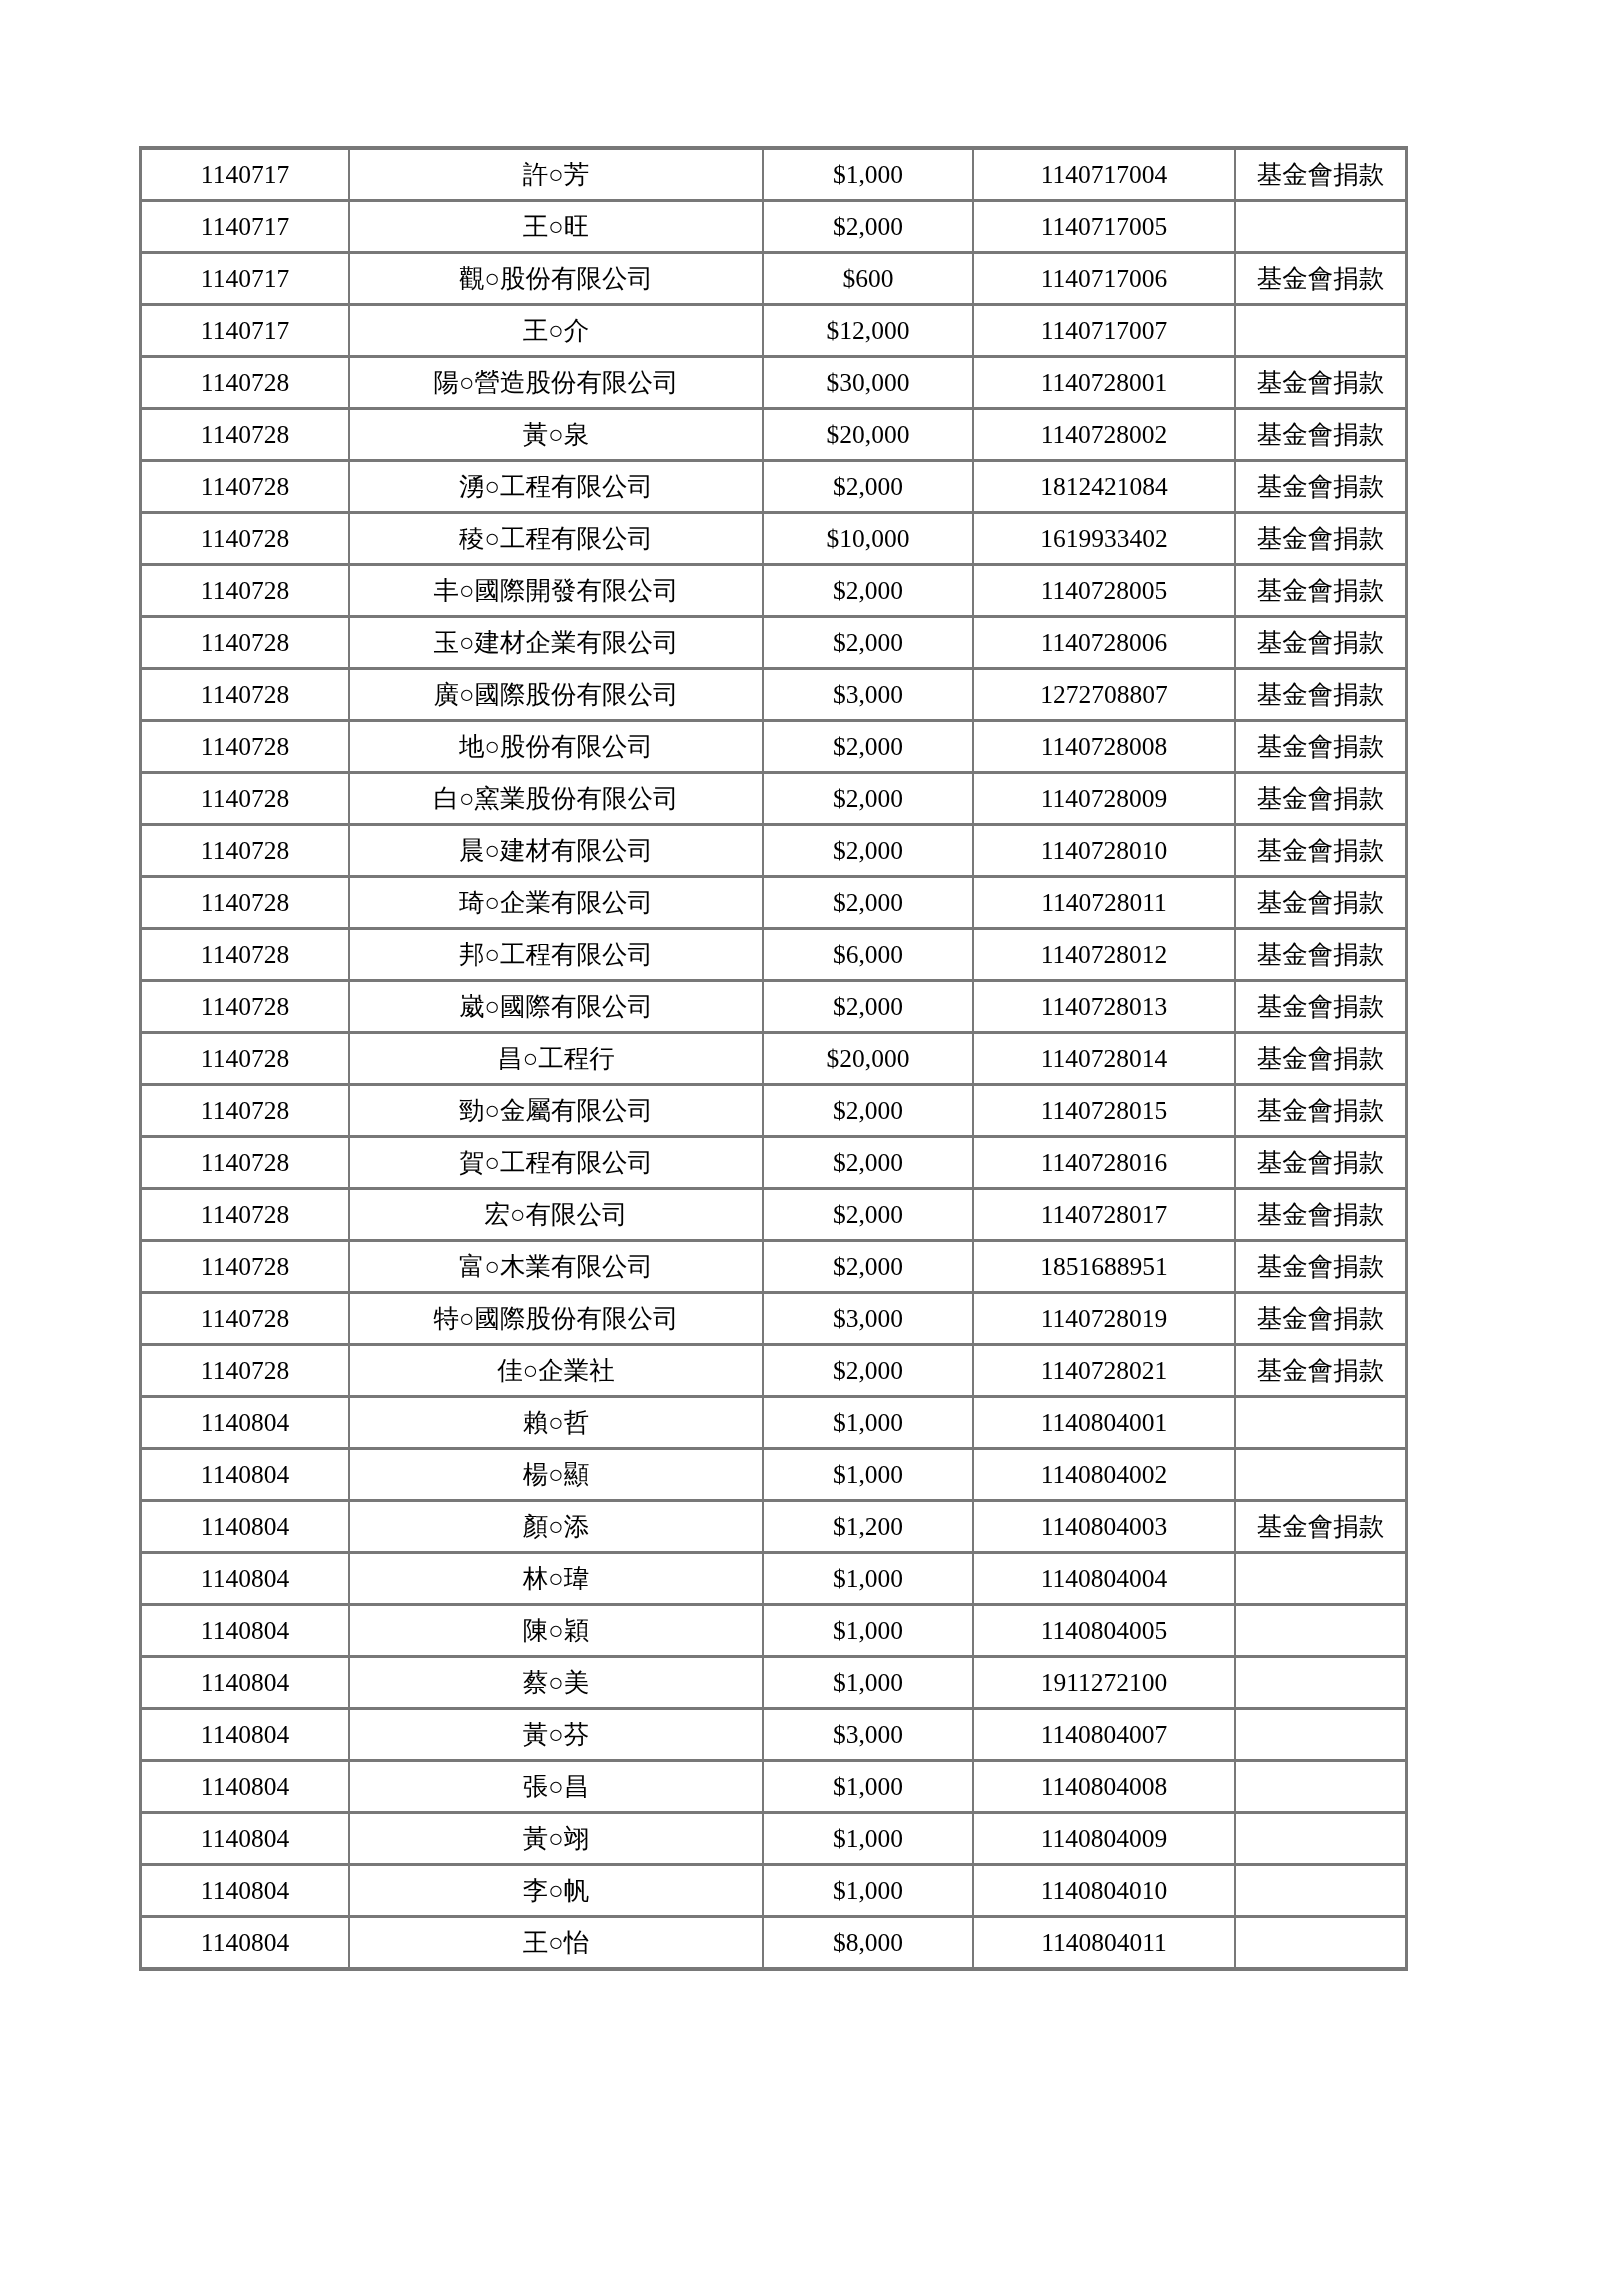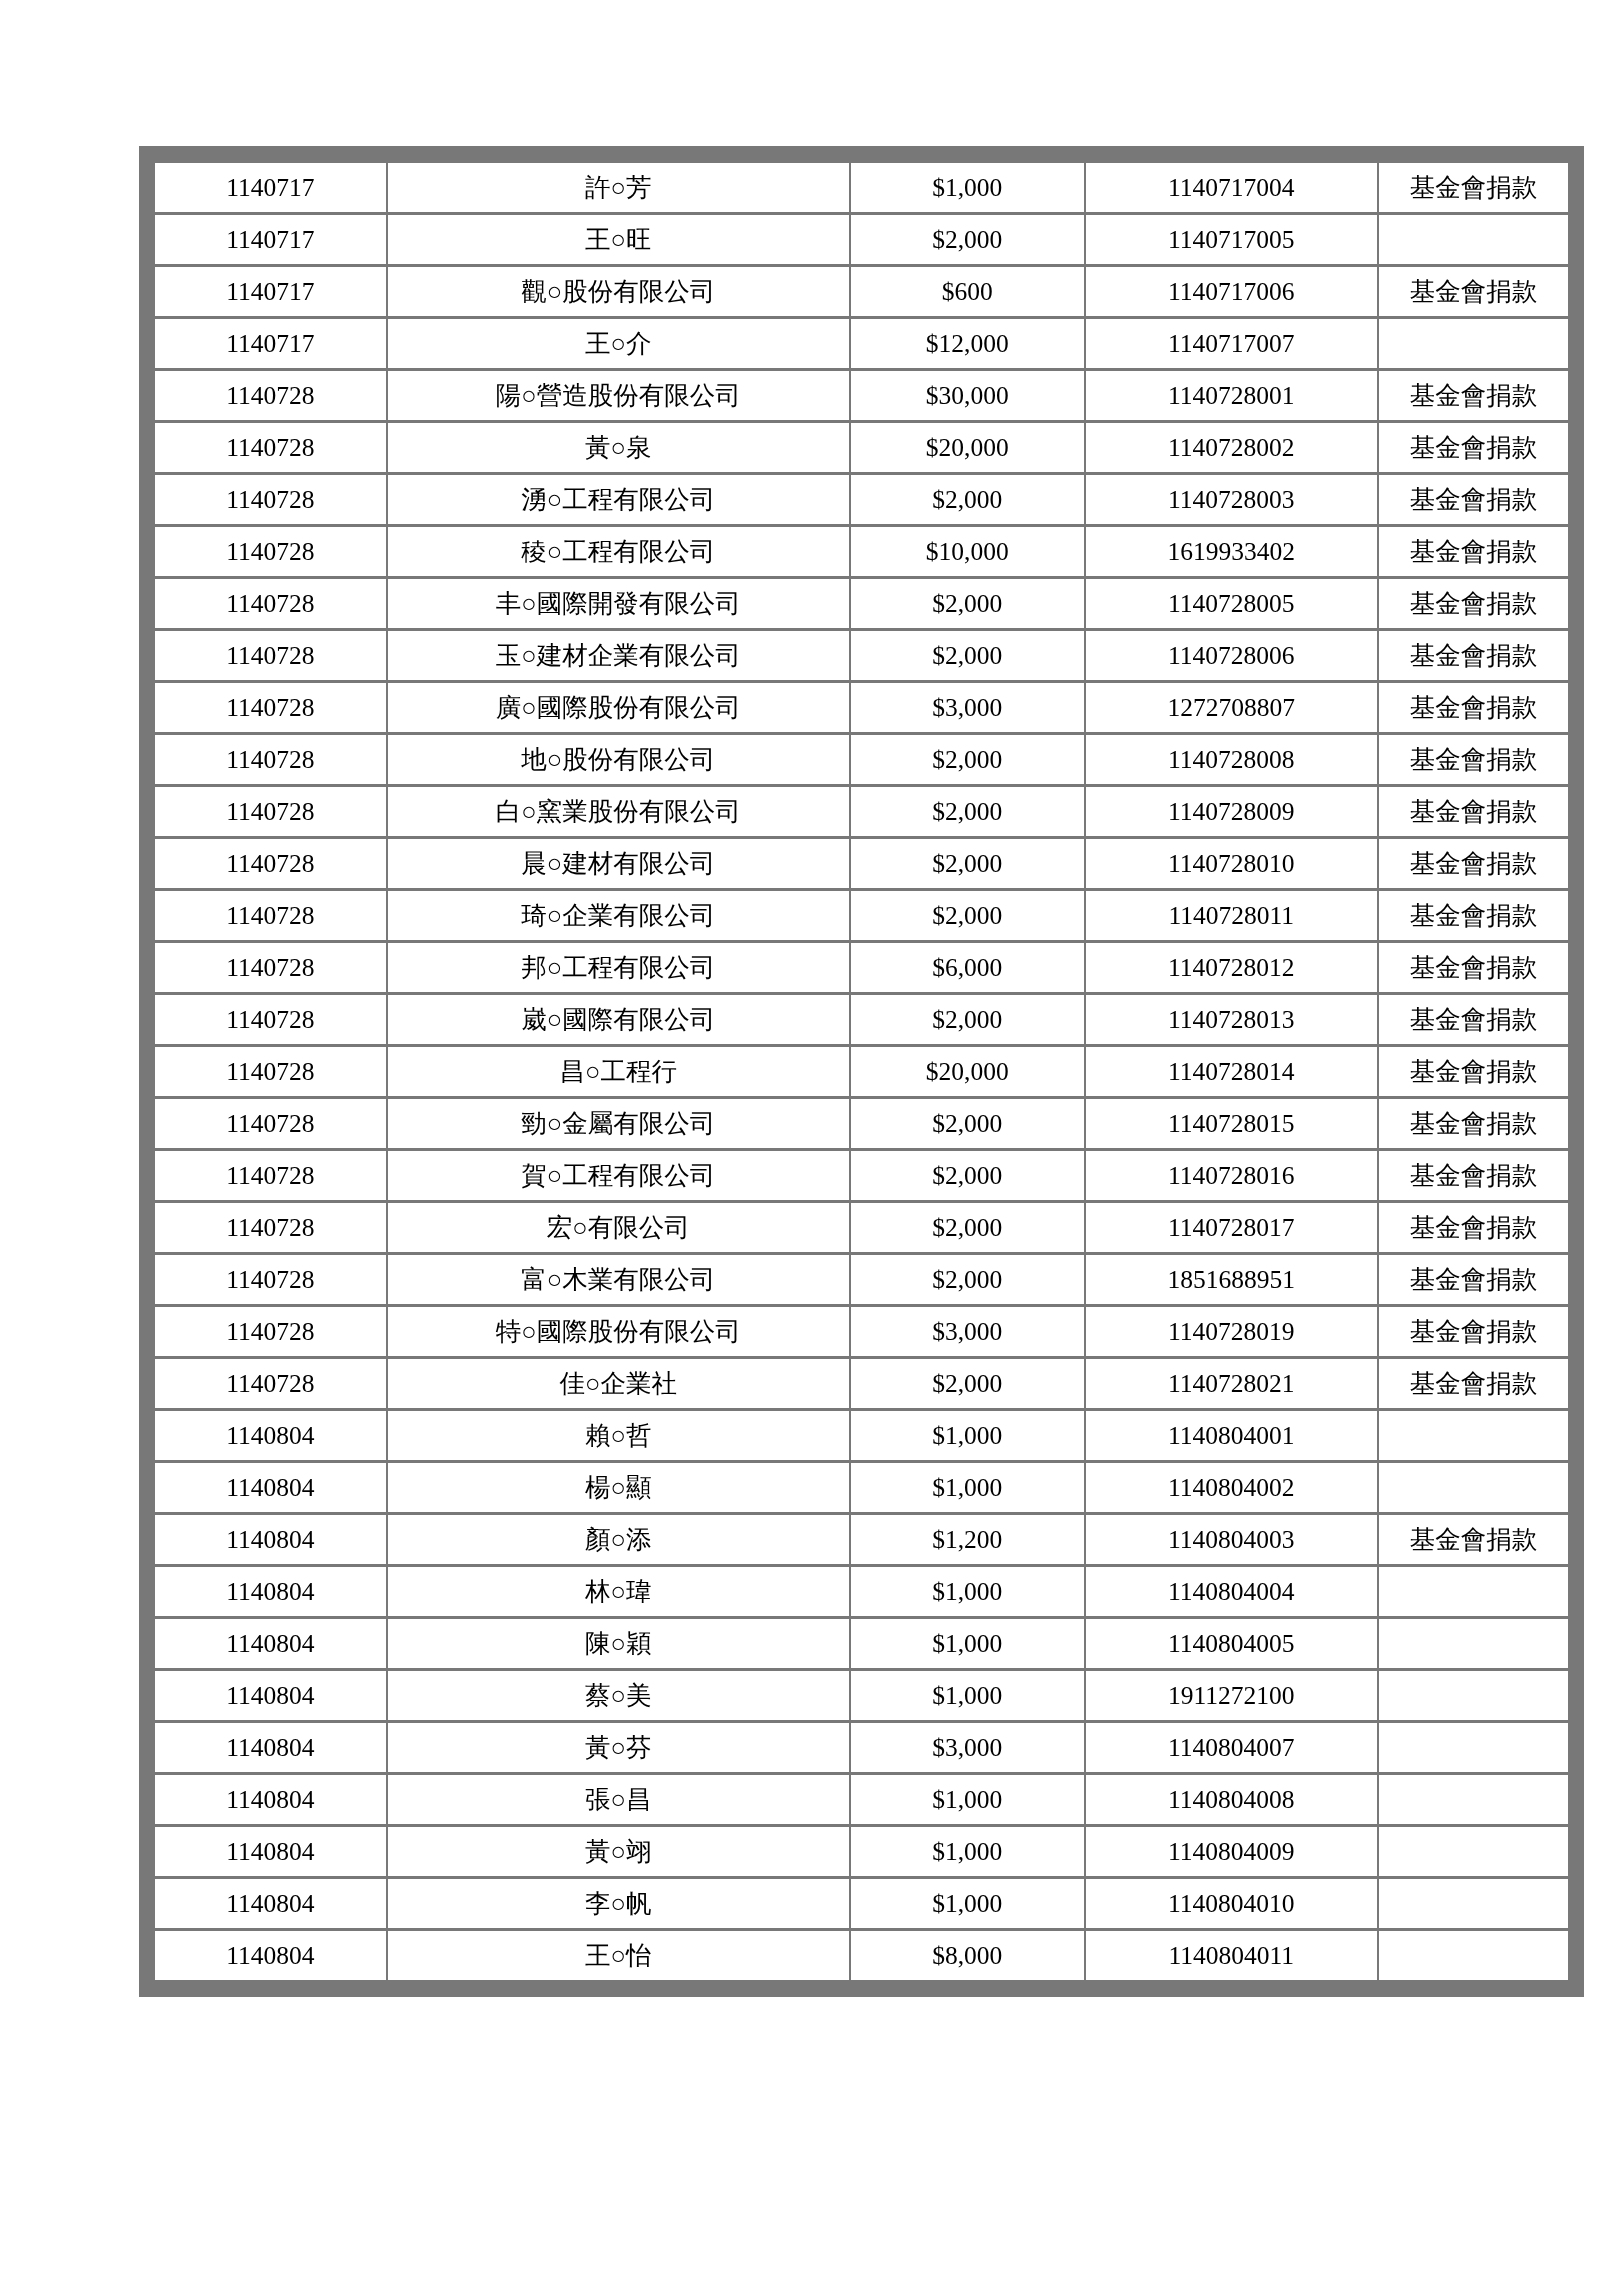--- a/index.html
+++ b/index.html
@@ -17,22 +17,22 @@
   .table-wrap {
     position: absolute;
     left: 139px;
     top: 146px;
   }
   table.donation-table {
     border-collapse: separate;
     border-spacing: 2.9px 3.9px;
     background: #787878;
     table-layout: fixed;
-    width: 1445px;
-    padding: 14px;
+    width: 1269px;
+    padding: 1px;
   }
   table.donation-table td {
     background: #ffffff;
     height: 49px;
     text-align: center;
     vertical-align: middle;
     font-size: 25.5px;
     line-height: 1;
     padding: 0;
     white-space: nowrap;
@@ -96,21 +96,21 @@
           <td>1140728</td>
           <td>黃○泉</td>
           <td>$20,000</td>
           <td>1140728002</td>
           <td>基金會捐款</td>
         </tr>
         <tr>
           <td>1140728</td>
           <td>湧○工程有限公司</td>
           <td>$2,000</td>
-          <td>1140728003</td>
+          <td>1812421084</td>
           <td>基金會捐款</td>
         </tr>
         <tr>
           <td>1140728</td>
           <td>稜○工程有限公司</td>
           <td>$10,000</td>
           <td>1619933402</td>
           <td>基金會捐款</td>
         </tr>
         <tr>

